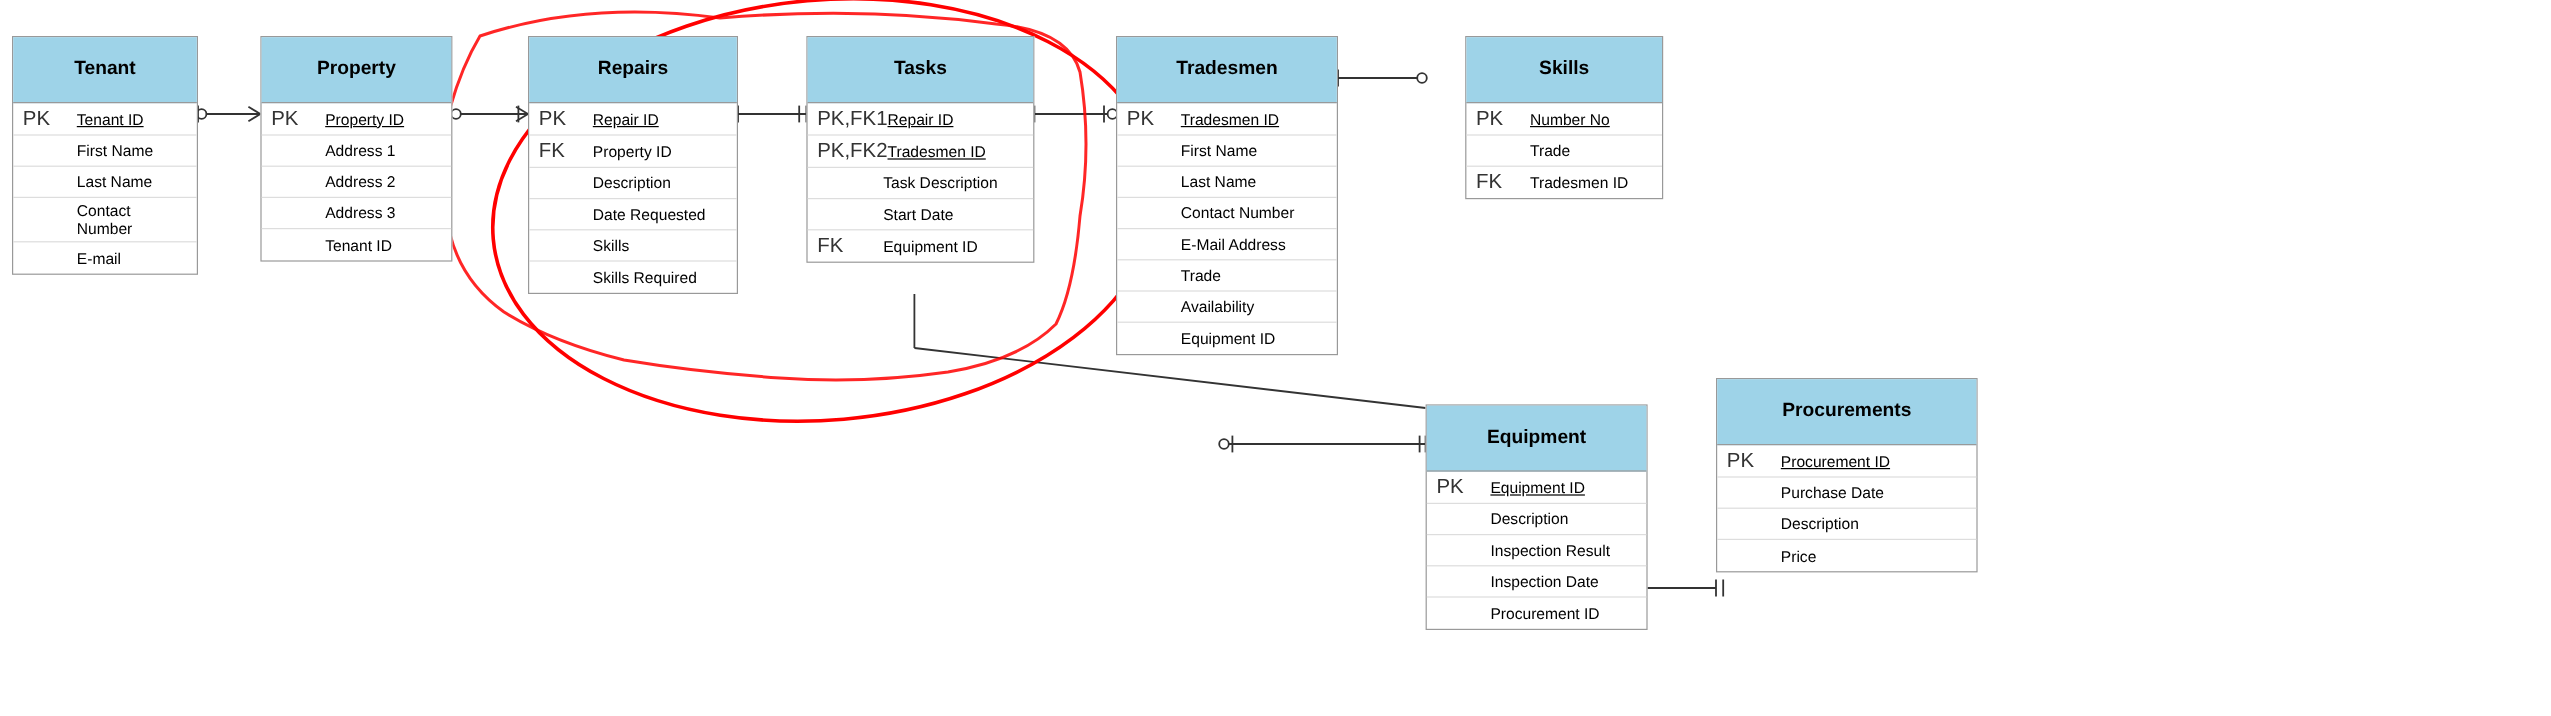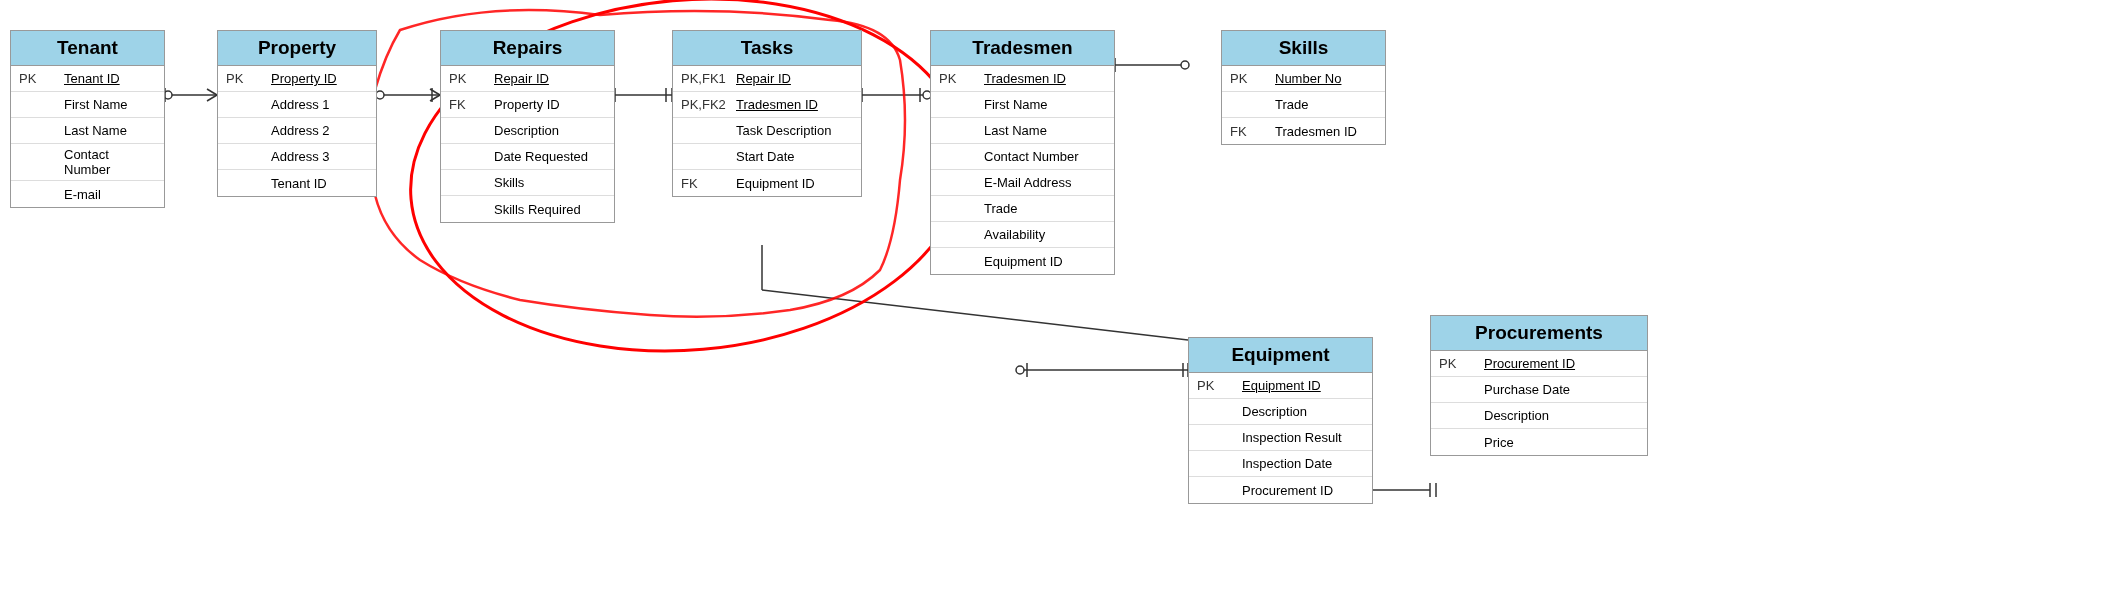--- a/index.html
+++ b/index.html
@@ -24,38 +24,38 @@
       border: 1px solid #999;
       background: white;
       min-width: 140px;
     }
 
     .entity-header {
       background: #9ed3e8;
       border-bottom: 1px solid #999;
       text-align: center;
       font-weight: bold;
-      padding: 6px 10px;
-      font-size: 19px;
+      padding: 18px 10px;
+      font-size: 16px;
     }
 
     .entity-row {
       display: flex;
       align-items: center;
       padding: 3px 8px;
       border-bottom: 1px solid #ddd;
       min-height: 26px;
     }
 
     .entity-row:last-child {
       border-bottom: none;
     }
 
     .key-label {
-      font-size: 13px;
+      font-size: 17px;
       color: #333;
       min-width: 45px;
       font-style: normal;
     }
 
     .field-name {
       flex: 1;
     }
 
     .field-underline {

